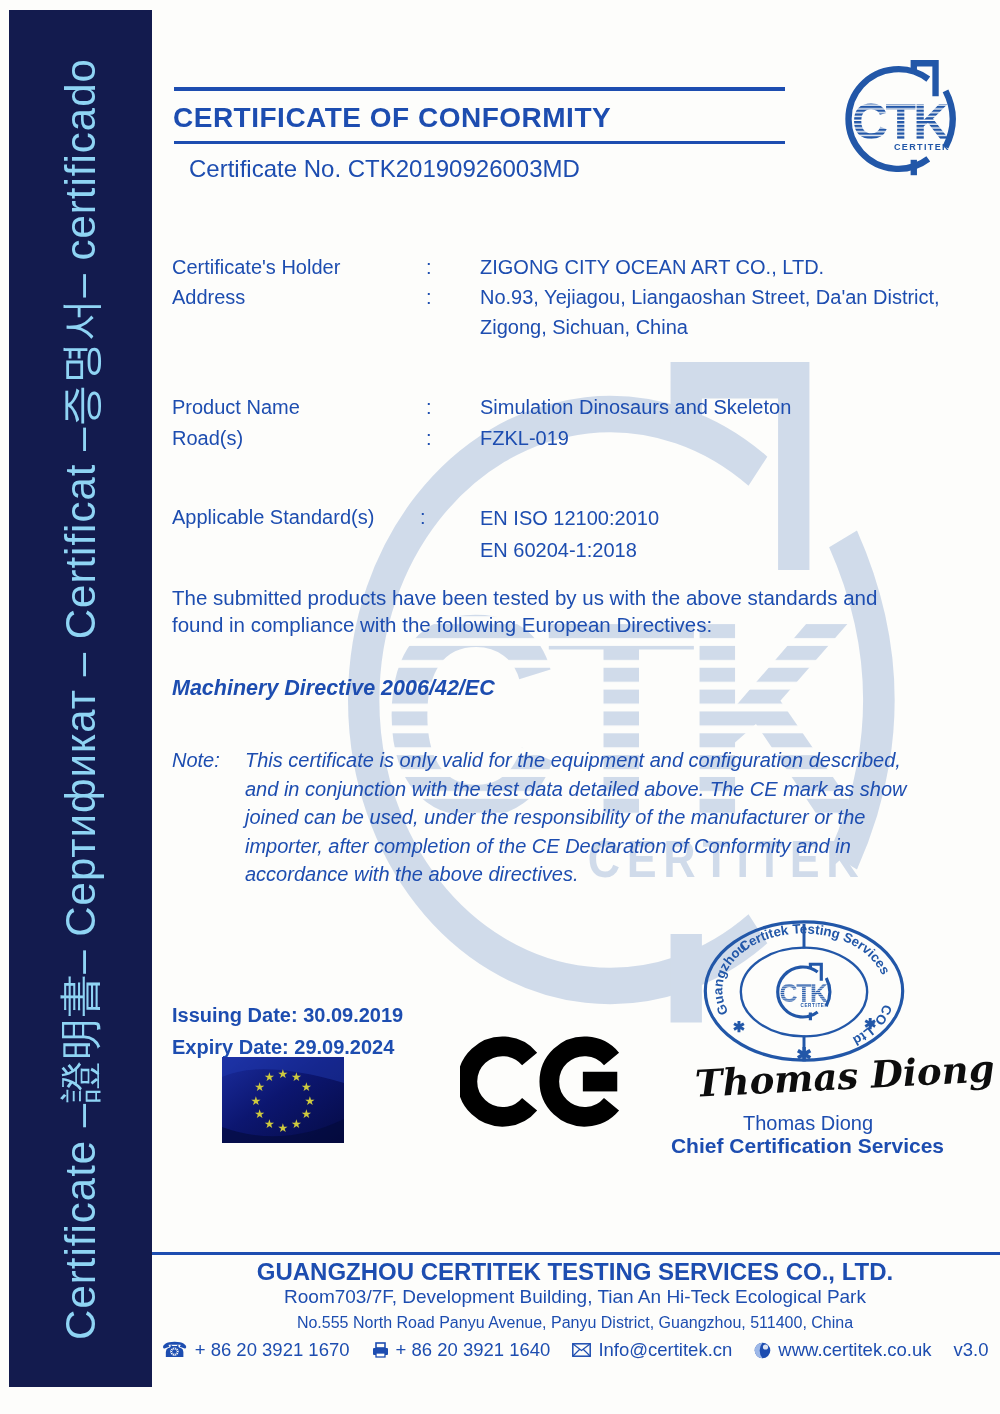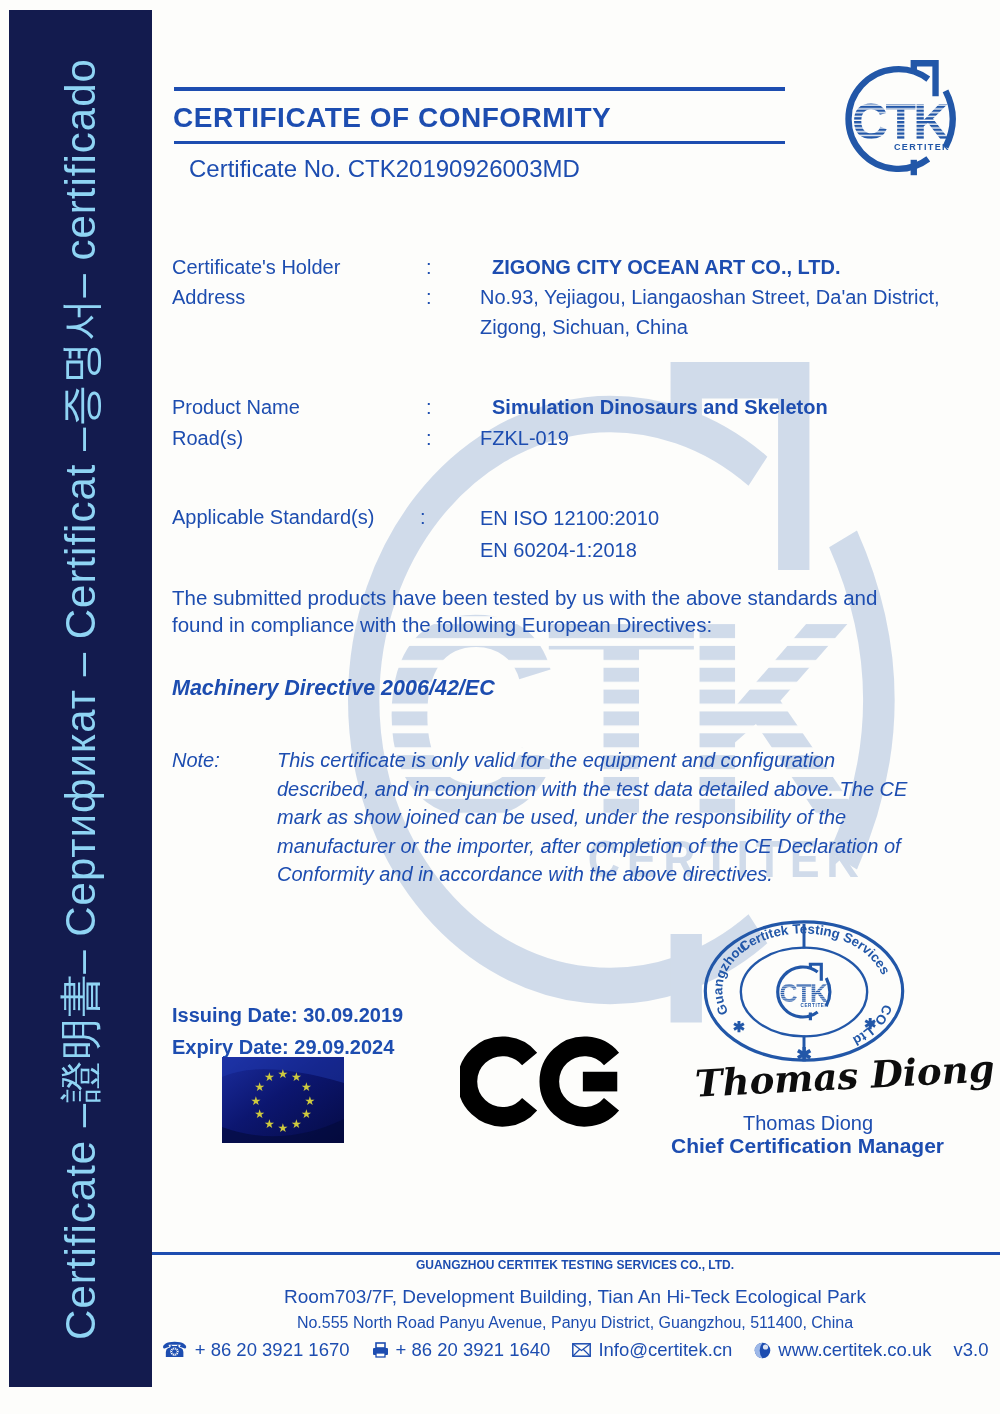--- a/index.html
+++ b/index.html
@@ -23,41 +23,41 @@
 
   .rule{position:absolute;background:var(--blue);z-index:1;}
   .page-title{left:173px;top:93px;font-size:28px;font-weight:bold;letter-spacing:.5px;margin-top:9px;}
   .cert-no{left:173px;top:155px;font-size:24px;margin-left:16px;}
 
   .hdr-logo{position:absolute;left:834px;top:60px;width:136px;height:118px;z-index:1;}
 
   .row{display:flex;font-size:20px;line-height:30px;gap:30px;}
   .row .lbl{width:224px;flex:none;}
   .row .col{width:24px;flex:none;}
-  .bold{font-weight:bold;margin-left:12px;}
+  .bold{font-weight:normal;}
 
   .statement{left:172px;top:585px;width:742px;font-size:20.5px;line-height:26.5px;}
   .directive{left:172px;top:676px;font-size:21.5px;font-weight:bold;font-style:italic;}
-  .note{left:172px;top:746px;width:748px;display:flex;font-style:italic;font-size:20px;line-height:28.5px;gap:32px;}
+  .note{left:172px;top:746px;width:748px;display:flex;font-style:italic;font-size:20px;line-height:28.5px;}
   .note .lbl{width:73px;flex:none;}
 
   .date-line{font-size:20px;font-weight:bold;}
 
   .flag{position:absolute;left:222px;top:1057px;width:122px;height:86px;z-index:1;}
   .ce{position:absolute;left:460px;top:1018px;width:172px;height:128px;z-index:1;}
   .stamp{position:absolute;left:698px;top:916px;width:212px;height:150px;z-index:1;}
 
   .sig-script{left:695px;top:1056px;width:225px;text-align:center;color:#0d0d0d;
     font-family:"DejaVu Serif",serif;font-style:italic;font-weight:bold;font-size:37px;
     transform:rotate(-3deg);white-space:nowrap;}
   .sig-name{left:688px;top:1112px;width:240px;text-align:center;font-size:20px;}
   .sig-title{left:650px;top:1134px;width:315px;text-align:center;font-size:21px;font-weight:bold;}
 
   .footer-line{left:150px;text-align:center;width:850px;}
-  .f-company{top:1258px;font-size:12px;font-weight:bold;}
+  .f-company{top:1258px;font-size:24px;font-weight:bold;}
   .f-addr1{top:1286px;font-size:19px;}
   .f-addr2{top:1314px;font-size:16px;}
   .f-contacts{top:1339px;font-size:18.5px;display:flex;justify-content:center;align-items:center;gap:7px;}
   .f-contacts .ico{display:inline-flex;align-items:center;}
   .f-contacts .sep{width:8px;}
   .tel-glyph{font-size:21px;line-height:1;font-family:"DejaVu Sans",sans-serif;}
 </style>
 </head>
 <body>
 
@@ -191,21 +191,21 @@
       <text><textPath href="#ringPath" xlink:href="#ringPath" startOffset="60%">CO.,Ltd</textPath></text>
       <text x="40" y="118" text-anchor="middle" font-size="15">✱</text>
       <text x="173" y="115" text-anchor="middle" font-size="15">✱</text>
       <text x="106" y="147" text-anchor="middle" font-size="19">✱</text>
     </g>
     <use href="#ctk-logo" xlink:href="#ctk-logo" x="72" y="47" width="69" height="60"></use>
   </svg>
 
   <div class="layer sig-script">Thomas Diong</div>
   <div class="layer sig-name">Thomas Diong</div>
-  <div class="layer sig-title">Chief Certification Manager</div>
+  <div class="layer sig-title">Chief Certification Services</div>
 
   <div class="rule" style="left:150px;top:1252px;width:850px;height:3px"></div>
   <div class="layer footer-line f-company">GUANGZHOU CERTITEK TESTING SERVICES CO., LTD.</div>
   <div class="layer footer-line f-addr1">Room703/7F, Development Building, Tian An Hi-Teck Ecological Park</div>
   <div class="layer footer-line f-addr2">No.555 North Road Panyu Avenue, Panyu District, Guangzhou, 511400, China</div>
 
   <div class="layer footer-line f-contacts">
     <span class="ico tel-glyph">☎</span>
     <span>+ 86 20 3921 1670</span>
     <span class="sep"></span>

